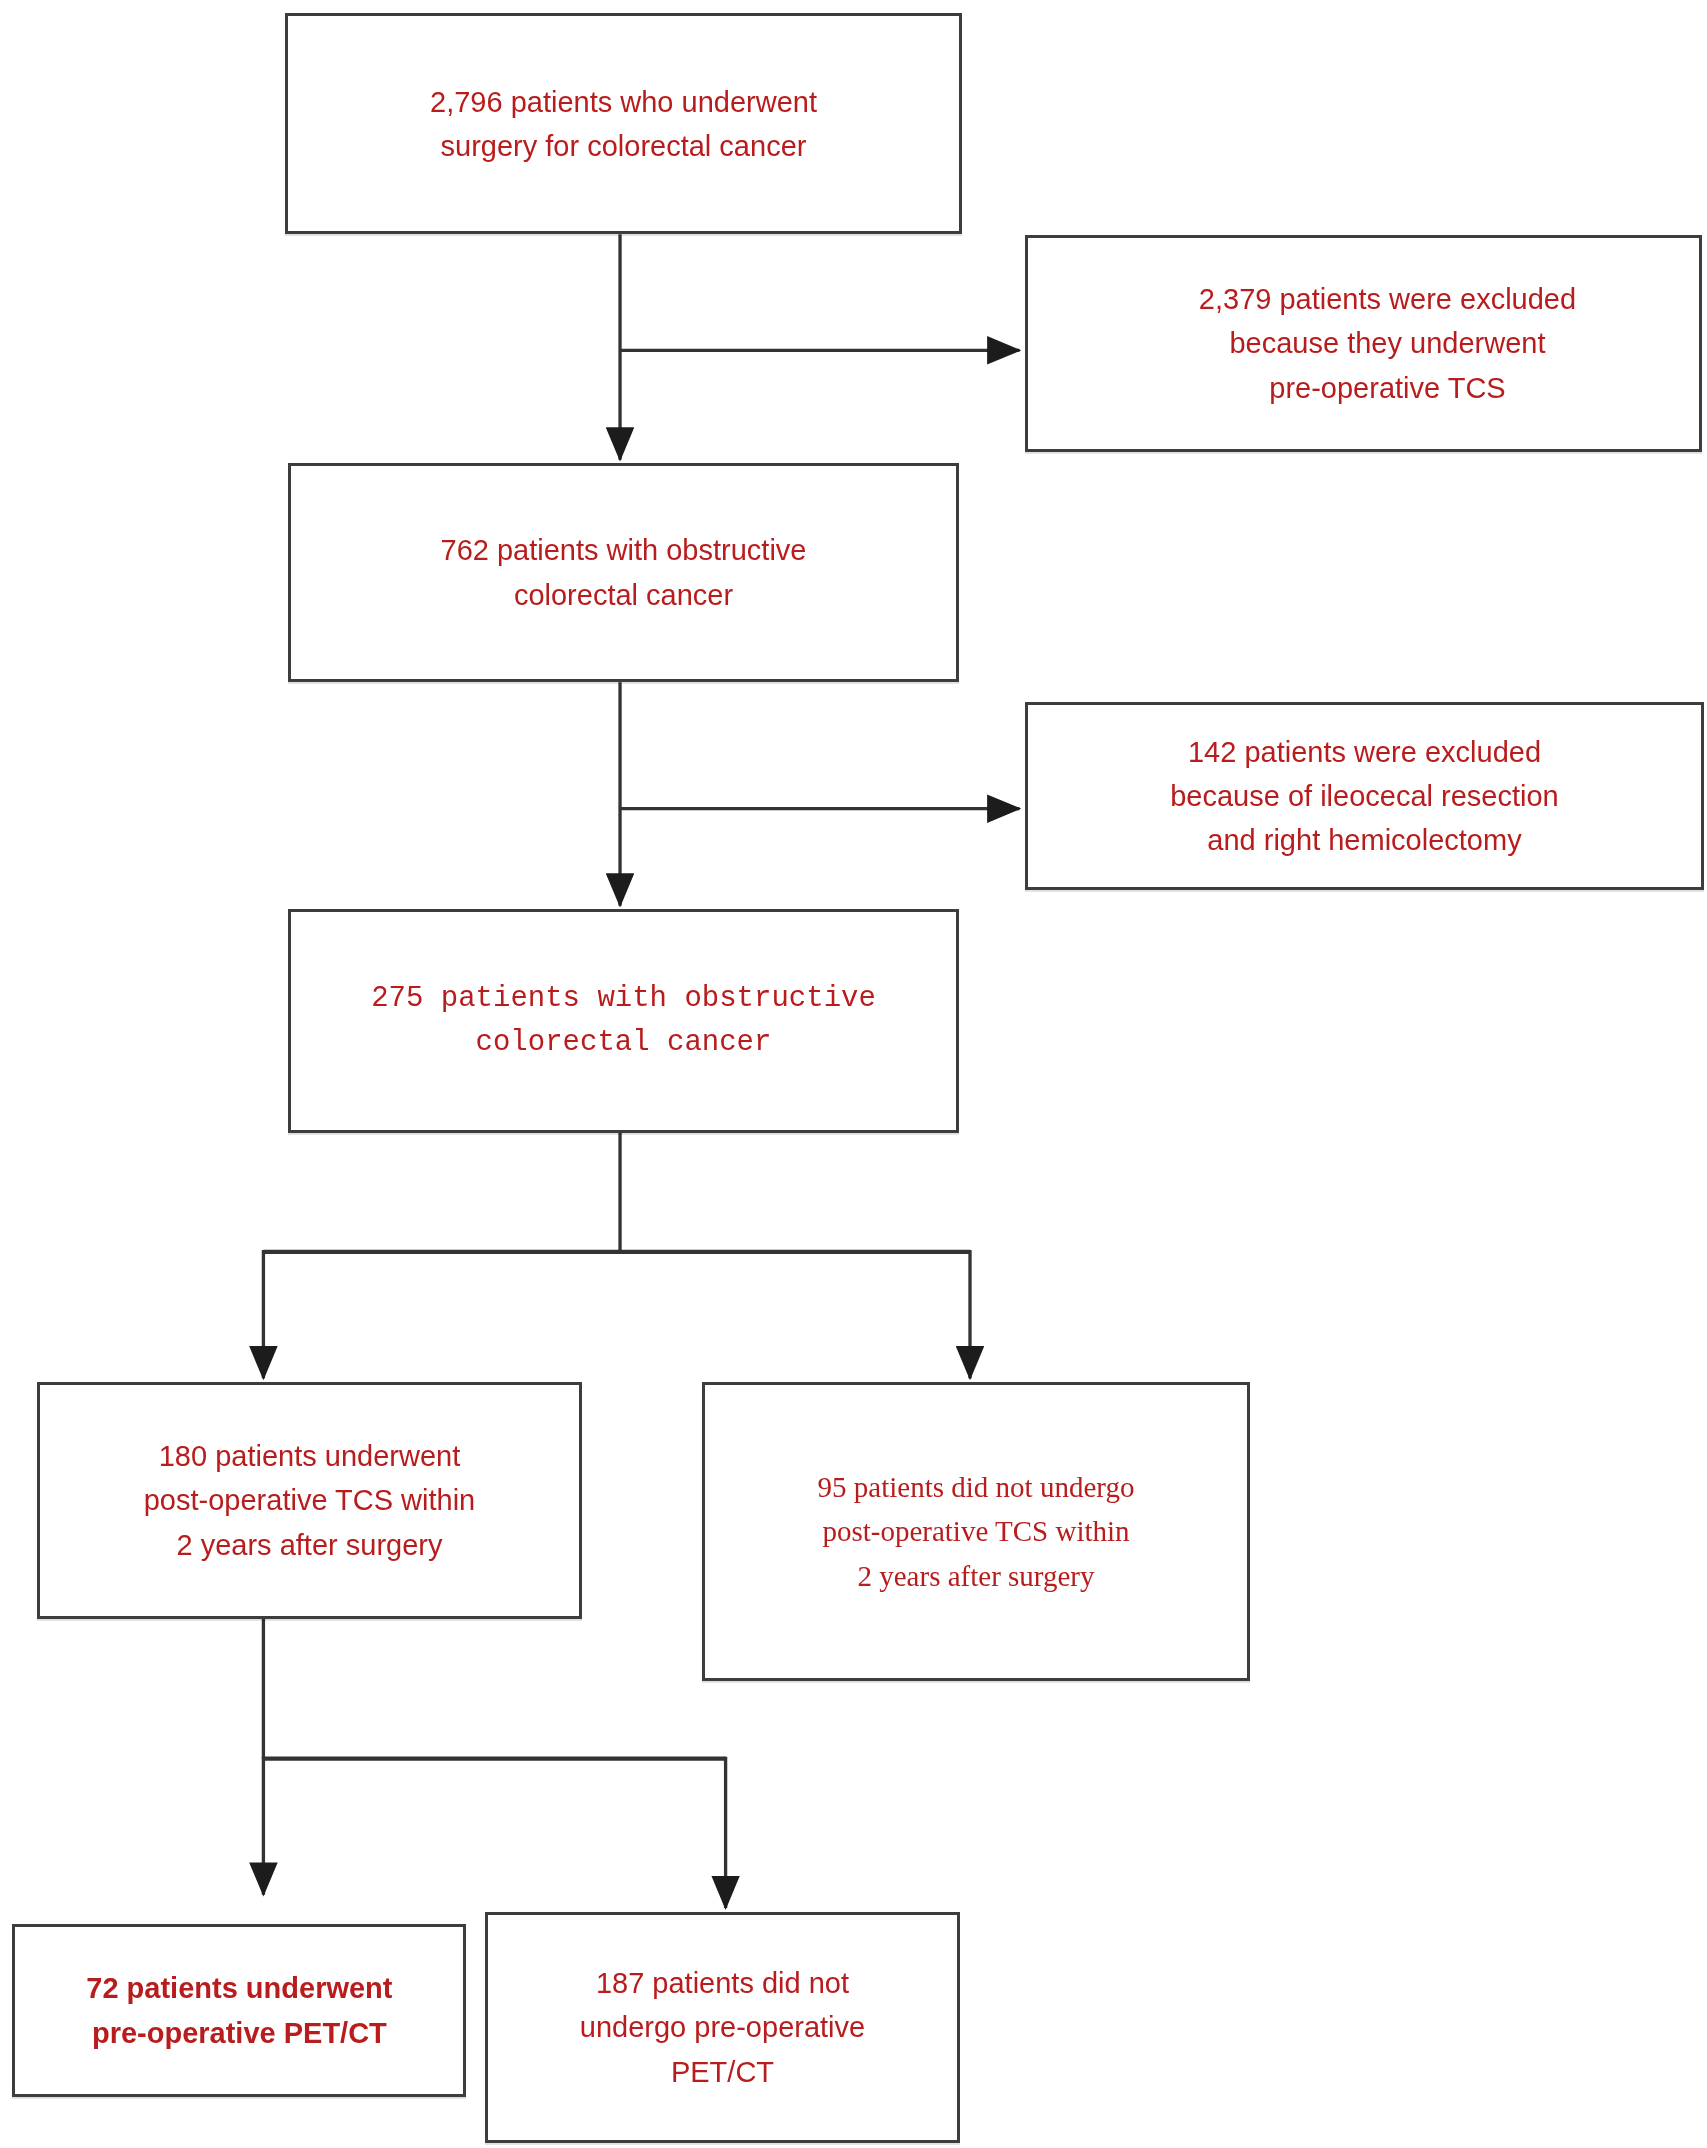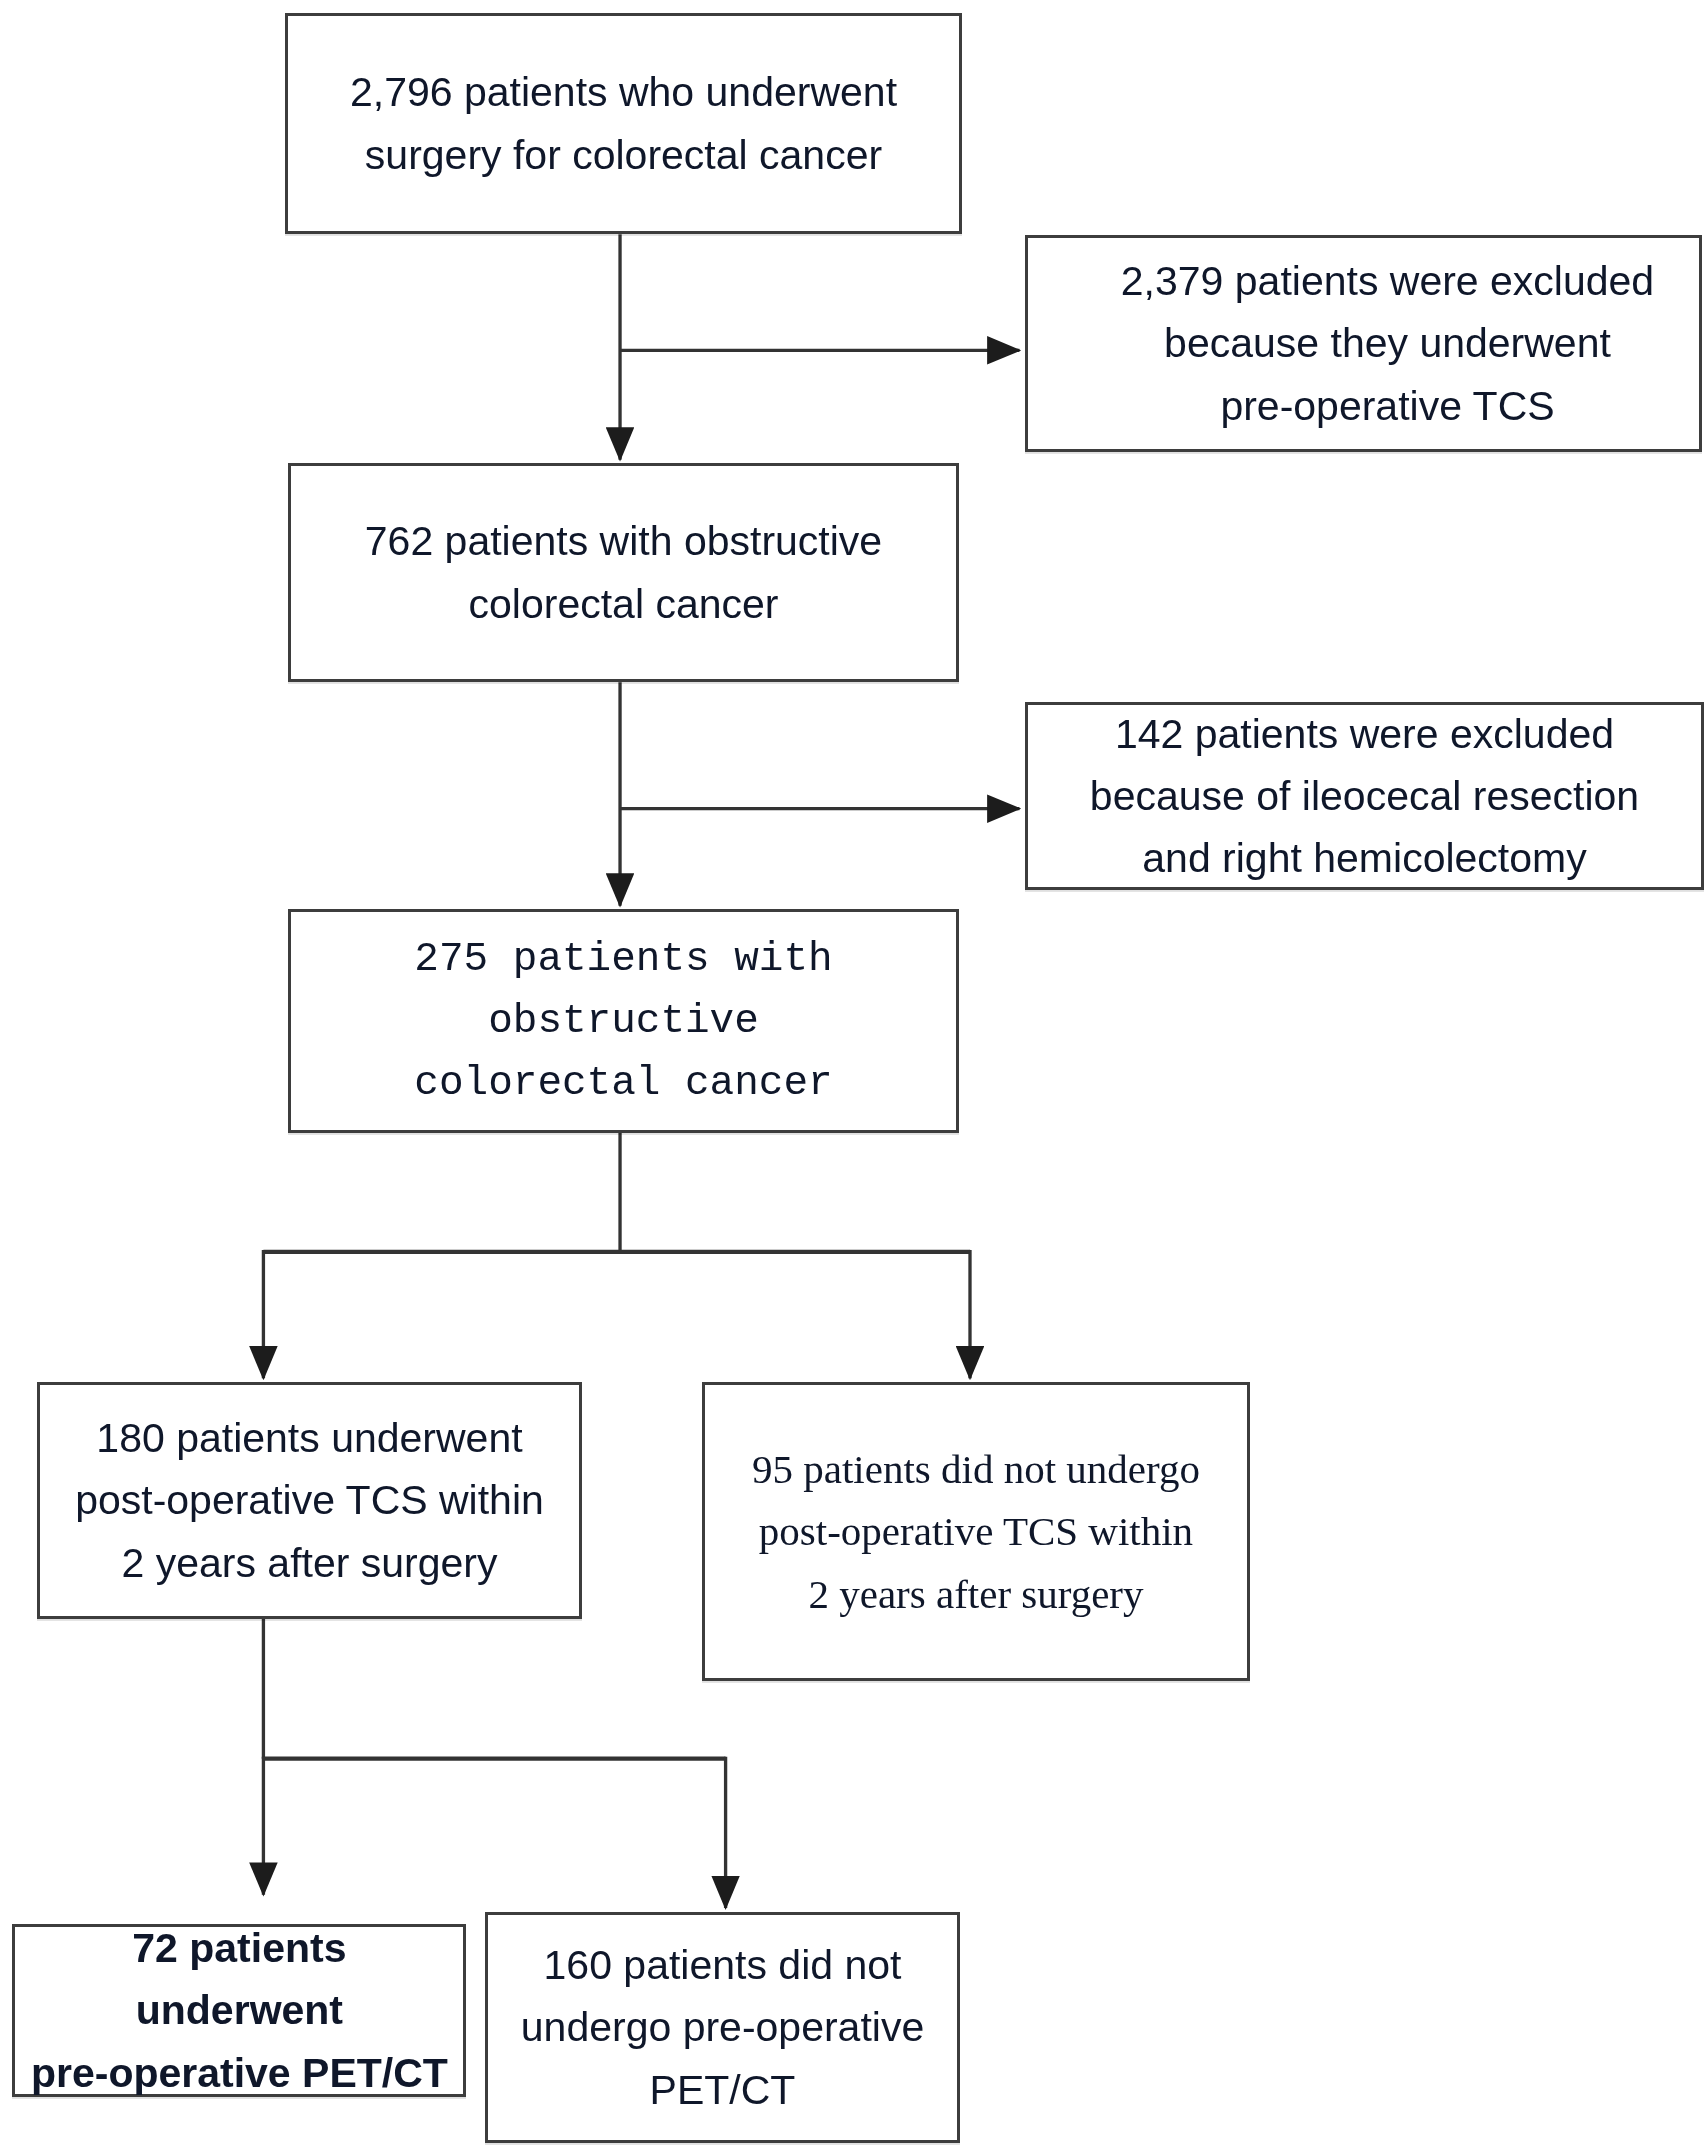--- a/index.html
+++ b/index.html
@@ -28,23 +28,23 @@
     background: #ffffff;
     display: flex;
     align-items: center;
     justify-content: center;
     box-sizing: border-box;
     box-shadow: 0 1.9px 0 rgba(0,0,0,0.12);
   }
   .fbox-text {
     white-space: pre-line;
     text-align: center;
-    font-size: 41px;
+    font-size: 29px;
     line-height: 1.52;
-    color: #0f172a;
+    color: #b91c1c;
     padding: 0 7.6px;
   }
 </style>
 </head>
 <body>
 
 <div id="figure">
 
   <svg id="connectors" viewBox="0 0 1795 2259" xmlns="http://www.w3.org/2000/svg">
     <defs>
@@ -108,19 +108,19 @@
 post-operative TCS within
 2 years after surgery</div>
   </div>
 
   <div class="fbox" style="left:12.4px; top:1924px; width:454px; height:173px;font-weight:bold;">
     <div class="fbox-text">72 patients underwent
 pre-operative PET/CT</div>
   </div>
 
   <div class="fbox" style="left:485px; top:1912px; width:475px; height:231px;">
-    <div class="fbox-text">160 patients did not
+    <div class="fbox-text">187 patients did not
 undergo pre-operative
 PET/CT</div>
   </div>
 
 </div>
 
 
 </body></html>

